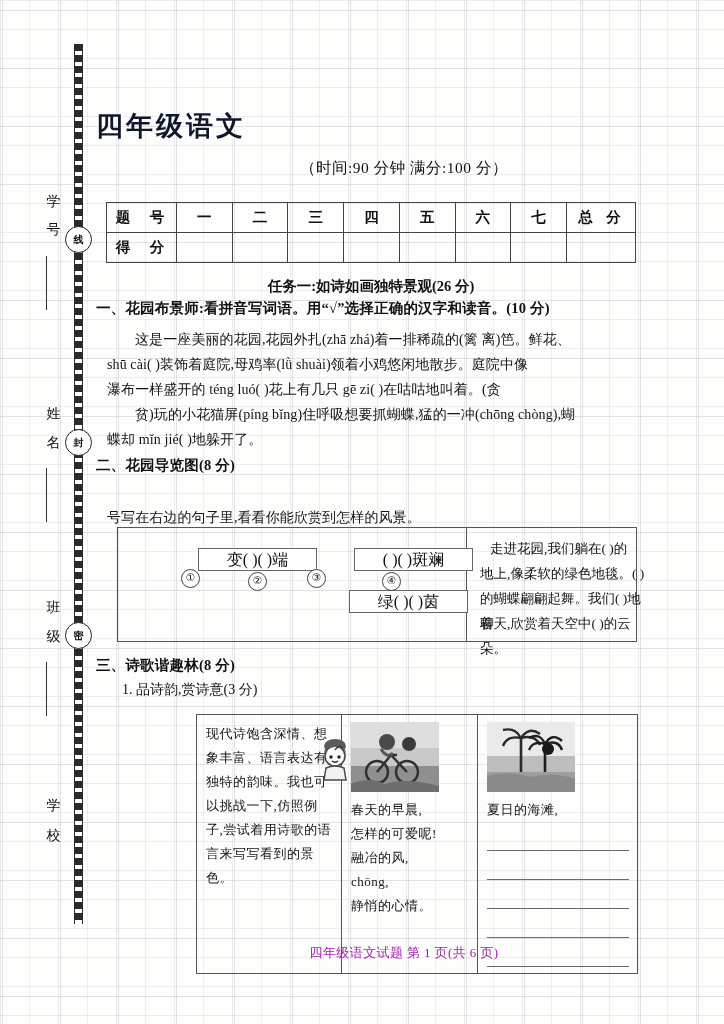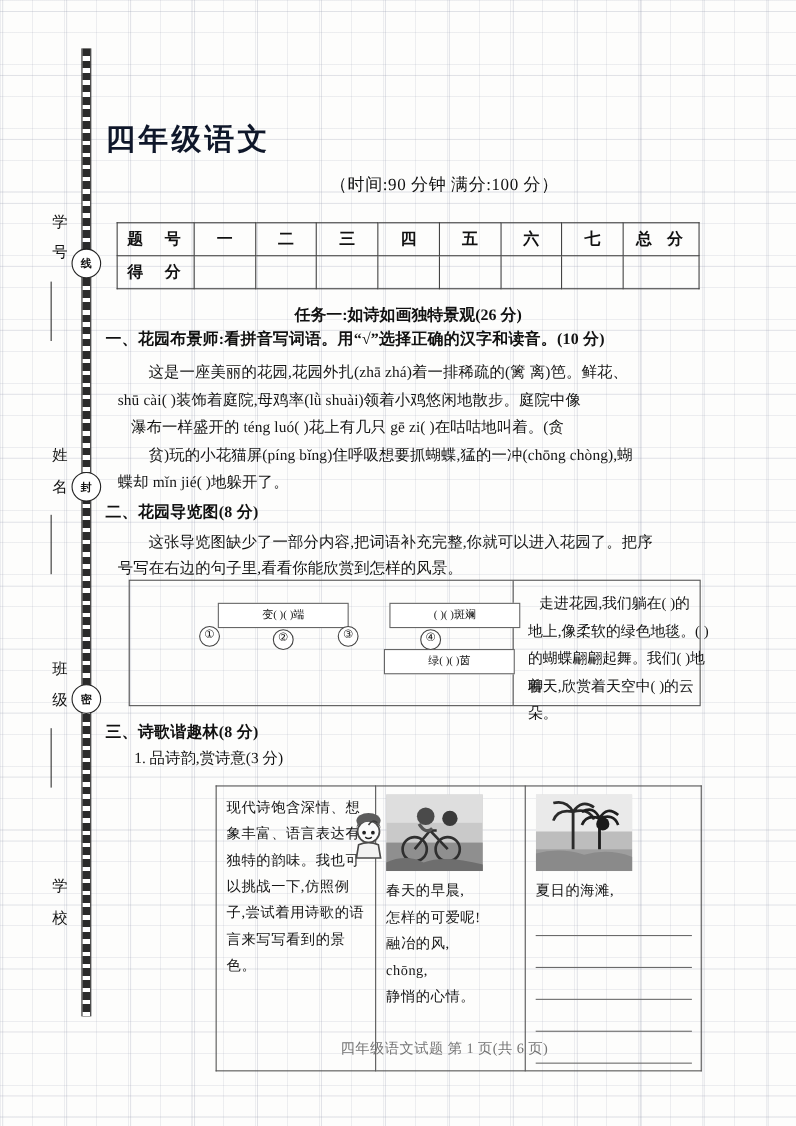--- a/index.html
+++ b/index.html
@@ -104,21 +104,21 @@
   
   .map-box{
     position:absolute;left:117px;top:527px;width:518px;height:113px;
     border:1.1px solid #555;background:transparent;
   }
   .map-divider{
     position:absolute;left:0;top:0;width:1.1px;height:100%;background:#555;
   }
   .word-box{
     position:absolute;border:1.1px solid #666;background:#fff;
-    font-size:10px;color:#111;height:21px;line-height:21px;
+    font-size:16px;color:#111;height:21px;line-height:21px;
     text-align:center;white-space:nowrap;
   }
   .circ-num{
     position:absolute;width:17px;height:17px;border-radius:50%;
     border:1.1px solid #444;background:#fff;
     font-size:10.5px;line-height:15px;text-align:center;color:#111;
   }
   .map-text{
     position:absolute;font-size:13.5px;line-height:25px;color:#141414;
   }
@@ -145,21 +145,21 @@
   .answer-rule{
     height:24px;border-bottom:1.2px solid #6a6a6a;margin-top:4px;
   }
   .mascot{
     position:absolute;left:318px;top:738px;width:34px;height:44px;
   }
 
   
   .footer{
     position:absolute;left:96px;top:944px;width:616px;text-align:center;
-    font-size:13px;color:#737373;letter-spacing:.4px;
+    font-size:13px;color:#a21caf;letter-spacing:.4px;
   }
 </style>
 </head>
 <body>
 
 <div id="grid-bg"></div>
 
 <div id="page">
 
   <div class="seal-strip">
@@ -210,26 +210,25 @@
     </tr>
   </tbody>
     </table>
 
   <div class="task-title" style="top:277px;">任务一:如诗如画独特景观(26 分)</div>
 
   <div class="sec-head" style="top:299px;">一、花园布景师:看拼音写词语。用“√”选择正确的汉字和读音。(10 分)</div>
 
   <div class="para" style="left:107px;top:327px;width:540px;"><span class="indent"></span><span>这是一座美丽的花园,花园外扎(zhā  zhá)着一排稀疏的(篱  离)笆。鲜花、</span></div>
   <div class="para" style="left:107px;top:352px;width:545px;">shū cài(        )装饰着庭院,母鸡率(lǜ  shuài)领着小鸡悠闲地散步。庭院中像</div>
-  <div class="para" style="left:107px;top:377px;width:545px;margin-left:12px;">瀑布一样盛开的 téng luó(         )花上有几只 gē zi(         )在咕咕地叫着。(贪</div>
+  <div class="para" style="left:107px;top:377px;width:545px;">瀑布一样盛开的 téng luó(         )花上有几只 gē zi(         )在咕咕地叫着。(贪</div>
   <div class="para" style="left:107px;top:402px;width:545px;"><span class="indent"></span><span>贫)玩的小花猫屏(píng  bǐng)住呼吸想要抓蝴蝶,猛的一冲(chōng  chòng),蝴</span></div>
   <div class="para" style="left:107px;top:427px;width:545px;">蝶却 mǐn jié(        )地躲开了。</div>
 
   <div class="sec-head" style="top:456px;">二、花园导览图(8 分)</div>
-  <div class="para" style="left:107px;top:481px;width:545px;"><span class="indent"></span><span>这张导览图缺少了一部分内容,把词语补充完整,你就可以进入花园了。把序</span></div>
   <div class="para" style="left:107px;top:505px;width:545px;">号写在右边的句子里,看看你能欣赏到怎样的风景。</div>
 
   <div class="map-box">
     <div class="map-divider" style="left:348px;"></div>
 
     <div class="circ-num" style="left:63px;top:41px;">①</div>
 
     <div class="word-box" style="left:80px;top:20px;width:117px;">变(      )(      )端</div>
     <div class="circ-num" style="left:130px;top:44px;">②</div>
 

